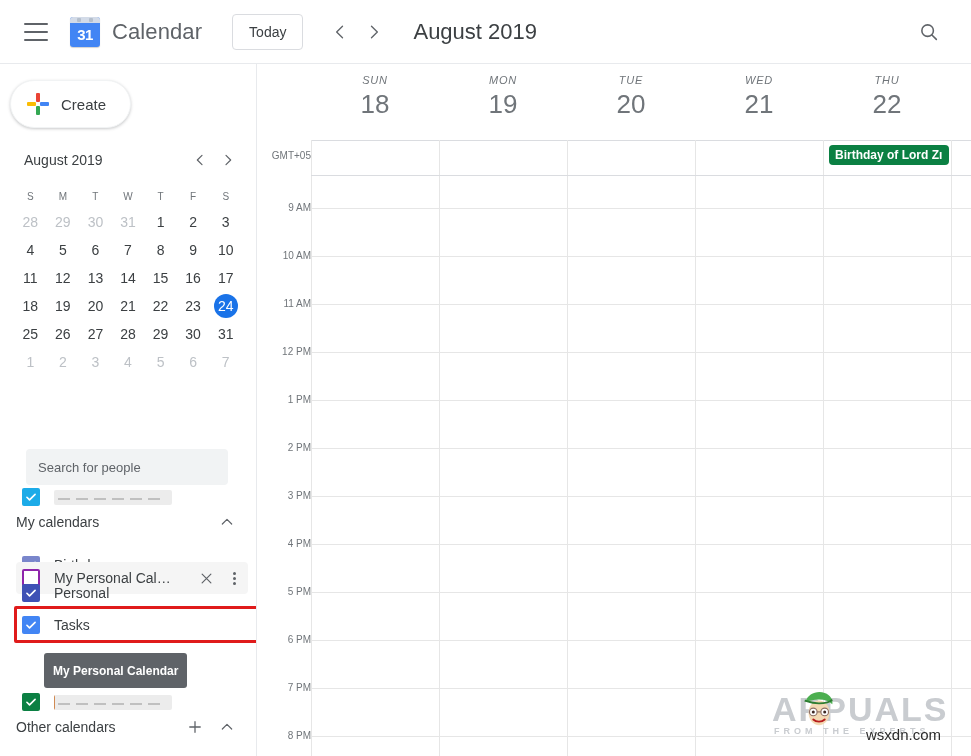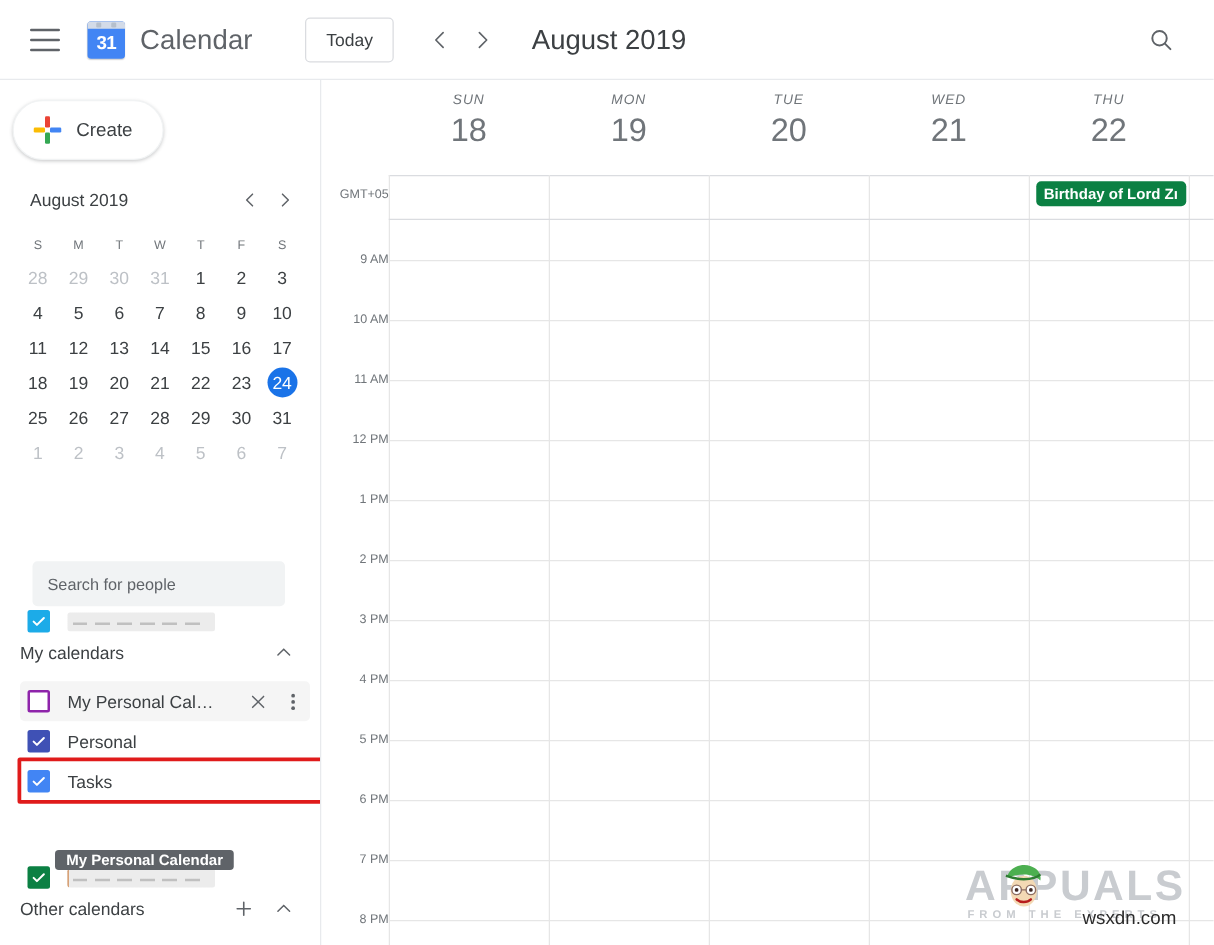--- a/index.html
+++ b/index.html
@@ -41,21 +41,21 @@
     position: absolute; left: 0; right: 0; top: 6px; bottom: 0;
     display: flex; align-items: center; justify-content: center;
     color: #fff; font-size: 15px; font-weight: 700; letter-spacing: -0.5px;
   }
   .app-title {
     margin-left: 12px; font-size: 22px; color: #5f6368; font-weight: 400;
     letter-spacing: 0.1px;
   }
 
   .today-btn {
-    margin-left: 42px; height: 36px; padding: 0 16px;
+    margin-left: 30px; height: 36px; padding: 0 16px;
     border: 1px solid #dadce0; border-radius: 4px; background: #fff;
     font-size: 14px; color: #3c4043; cursor: pointer;
     font-family: "Liberation Sans", sans-serif;
     display: flex; align-items: center;
   }
   .nav-arrows { display: flex; align-items: center; margin-left: 20px; }
   .arrow-btn {
     width: 34px; height: 34px; border-radius: 50%; background: transparent;
     display: flex; align-items: center; justify-content: center; cursor: pointer;
     color: #5f6368;
@@ -176,21 +176,21 @@
   .kebab { display: flex; flex-direction: column; gap: 2px; }
   .kebab span { width: 3px; height: 3px; border-radius: 50%; background: #5f6368; display:block; }
 
   
   .red-box {
     position: absolute; left: 14px; top: 542px; width: 250px; height: 37px;
     border: 3px solid #e01b1b; border-radius: 2px; pointer-events: none;
   }
   
   .tooltip {
-    position: absolute; left: 44px; top: 616px; height: 16px;
+    position: absolute; left: 44px; top: 589px; height: 35px;
     background: #5f6368; color: #fff; border-radius: 3px;
     font-size: 12px; font-weight: 700; display: flex; align-items: center;
     padding: 0 9px; white-space: nowrap;
   }
 
   
   .grid-wrap {
     position: absolute; left: 256px; top: 64px; width: 715px; height: 692px;
     background: #fff; border-left: 1px solid #e8eaed; overflow: hidden;
   }
@@ -480,21 +480,21 @@
           <div class="cal-name redacted"></div>
         </div>
         <div class="cal-row" style="top: 449px; margin-top: 36px;">
           <div class="cbox checked" style="background: rgb(121, 134, 203);">
             <svg width="14" height="14" viewBox="0 0 24 24">
               <path d="M5 12.5l4.5 4.5L19 7.5" fill="none" stroke="#fff" stroke-width="2.8" stroke-linecap="round" stroke-linejoin="round"></path>
             </svg>
           </div>
           <div class="cal-name">Birthdays</div>
         </div>
-        <div class="cal-row hovered" style="top: 481px;">
+        <div class="cal-row hovered" style="top: 498px;">
           <div class="cbox unchecked" style="border-color: rgb(142, 36, 170);"></div>
           <div class="cal-name">My Personal Cal…</div>
           <div class="row-actions">
             <div class="row-icon">
               <svg width="15" height="15" viewBox="0 0 24 24">
                 <path d="M5 5l14 14M19 5L5 19" stroke="currentColor" stroke-width="1.9" stroke-linecap="round"></path>
               </svg>
             </div>
             <div class="row-icon">
               <span class="kebab">

